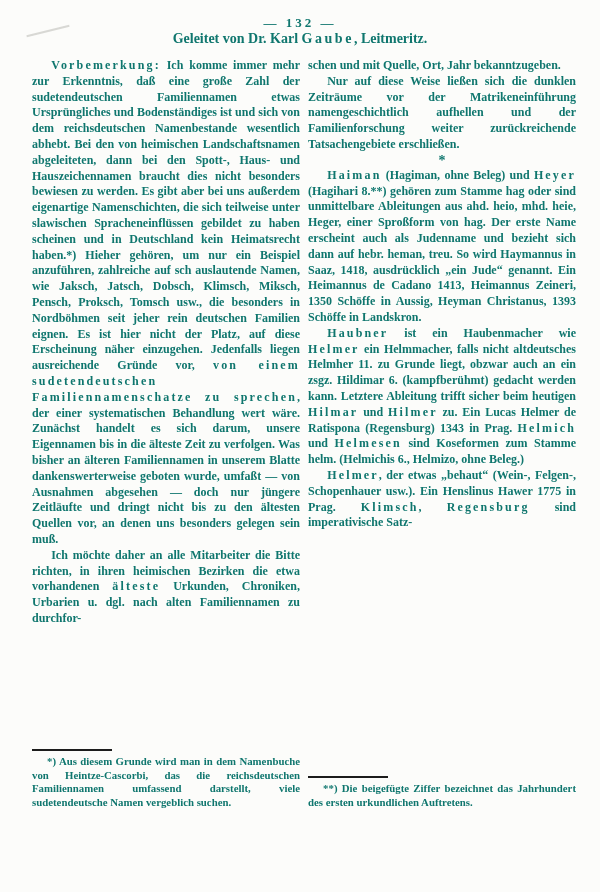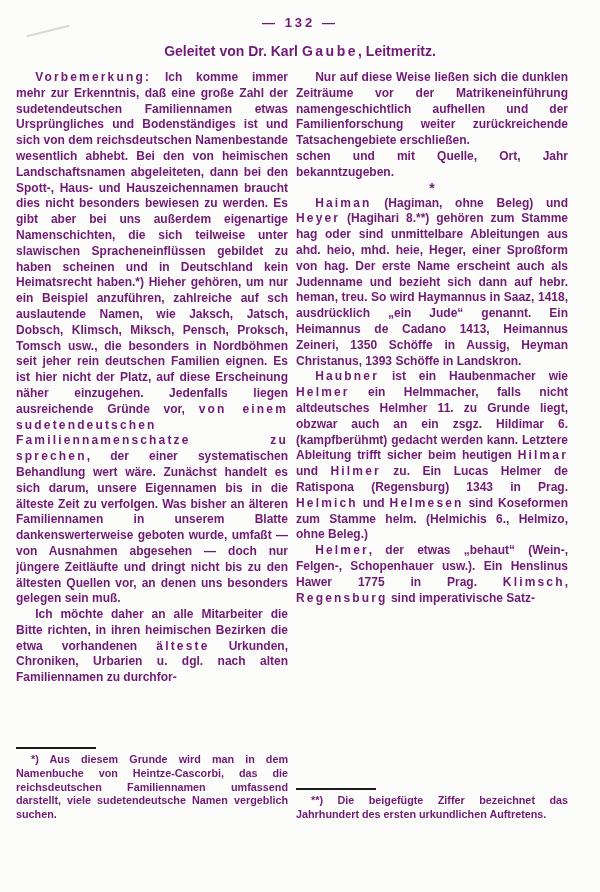--- a/index.html
+++ b/index.html
@@ -1,22 +1,22 @@
 <!DOCTYPE html>
 <html lang="de"><head>
 <meta charset="utf-8">
 <style>
   html,body{margin:0;padding:0;}
   body{width:600px;height:892px;overflow:hidden;}
   .page{
     position:relative;
     width:600px;height:892px;
     background:#fcfcfa;
-    color:#701a75;
-    font-family:Liberation Sans, sans-serif;
+    color:#0f766e;
+    font-family:Liberation Serif, serif;
     font-weight:bold;
     overflow:hidden;
   }
   .scan-mark{
     position:absolute;top:30px;left:26px;width:44px;height:2px;
     background:#b9b9b4;opacity:.55;transform:rotate(-14deg);
   }
   .pagenum{
     text-align:center;
     padding-top:15px;
@@ -25,28 +25,29 @@
   }
   .title{
     text-align:center;
     font-size:22px;
     letter-spacing:.5px;
     margin:13px 0 3px 0;
   }
   .subtitle{
     text-align:center;
     font-size:14px;
-    margin:13px 0 9px 0;
+    margin:0 0 9px 0;
   }
   .columns{
     display:flex;
     gap:8px;
-    padding:2px 32px 0 16px;
+    padding:2px 24px 0 16px;
     height:758px;
     box-sizing:content-box;
+    margin-left:16px;
   }
   .col{
     flex:1;
     display:flex;
     flex-direction:column;
     overflow:hidden;
   }
   .coltext{
     font-size:12px;
     line-height:15.8px;
@@ -89,22 +90,22 @@
           <p class="para"><span>Ich möchte daher an alle Mitarbeiter die Bitte richten, in ihren heimischen Bezirken die etwa vorhandenen </span><span class="sperr">älteste</span><span> Urkunden, Chroniken, Urbarien u. dgl. nach alten Familiennamen zu durchfor-</span></p>
         </div>
       <div class="footnote">
         <div class="fnrule"></div>
         <p class="fntext">*) Aus diesem Grunde wird man in dem Namenbuche von Heintze-Cascorbi, das die reichsdeutschen Familiennamen umfassend darstellt, viele sudetendeutsche Namen vergeblich suchen.</p>
       </div>
     </div>
 
     <div class="col">
       <div class="coltext">
+          <p class="para noindent"><span>schen und mit Quelle, Ort, Jahr bekanntzugeben.</span></p>
           <p class="para"><span>Nur auf diese Weise ließen sich die dunklen Zeiträume vor der Matrikeneinführung namengeschichtlich aufhellen und der Familienforschung weiter zurückreichende Tatsachengebiete erschließen.</span></p>
-          <p class="para noindent"><span>schen und mit Quelle, Ort, Jahr bekanntzugeben.</span></p>
           <p class="para center"><span>*</span></p>
           <p class="para"><span class="sperr">Haiman</span><span> (Hagiman, ohne Beleg) und </span><span class="sperr">Heyer</span><span> (Hagihari 8.**) gehören zum Stamme hag oder sind unmittelbare Ableitungen aus ahd. heio, mhd. heie, Heger, einer Sproßform von hag. Der erste Name erscheint auch als Judenname und bezieht sich dann auf hebr. heman, treu. So wird Haymannus in Saaz, 1418, ausdrücklich „ein Jude“ genannt. Ein Heimannus de Cadano 1413, Heimannus Zeineri, 1350 Schöffe in Aussig, Heyman Christanus, 1393 Schöffe in Landskron.</span></p>
           <p class="para"><span class="sperr">Haubner</span><span> ist ein Haubenmacher wie </span><span class="sperr">Helmer</span><span> ein Helmmacher, falls nicht altdeutsches Helmher 11. zu Grunde liegt, obzwar auch an ein zsgz. Hildimar 6. (kampfberühmt) gedacht werden kann. Letztere Ableitung trifft sicher beim heutigen </span><span class="sperr">Hilmar</span><span> und </span><span class="sperr">Hilmer</span><span> zu. Ein Lucas Helmer de Ratispona (Regensburg) 1343 in Prag. </span><span class="sperr">Helmich</span><span> und </span><span class="sperr">Helmesen</span><span> sind Koseformen zum Stamme helm. (Helmichis 6., Helmizo, ohne Beleg.)</span></p>
           <p class="para"><span class="sperr">Helmer</span><span>, der etwas „behaut“ (Wein-, Felgen-, Schopenhauer usw.). Ein Henslinus Hawer 1775 in Prag. </span><span class="sperr">Klimsch</span><span>, </span><span class="sperr">Regensburg</span><span> sind imperativische Satz-</span></p>
         </div>
       <div class="footnote">
         <div class="fnrule"></div>
         <p class="fntext">**) Die beigefügte Ziffer bezeichnet das Jahrhundert des ersten urkundlichen Auftretens.</p>
       </div>
     </div>

